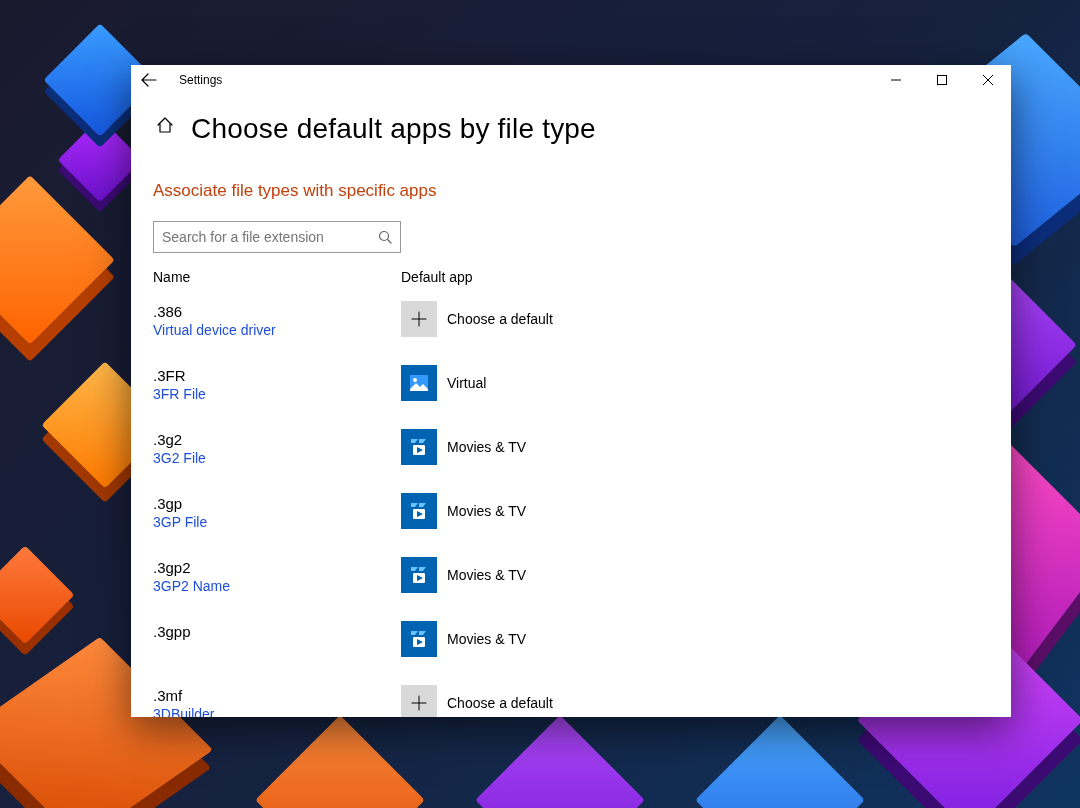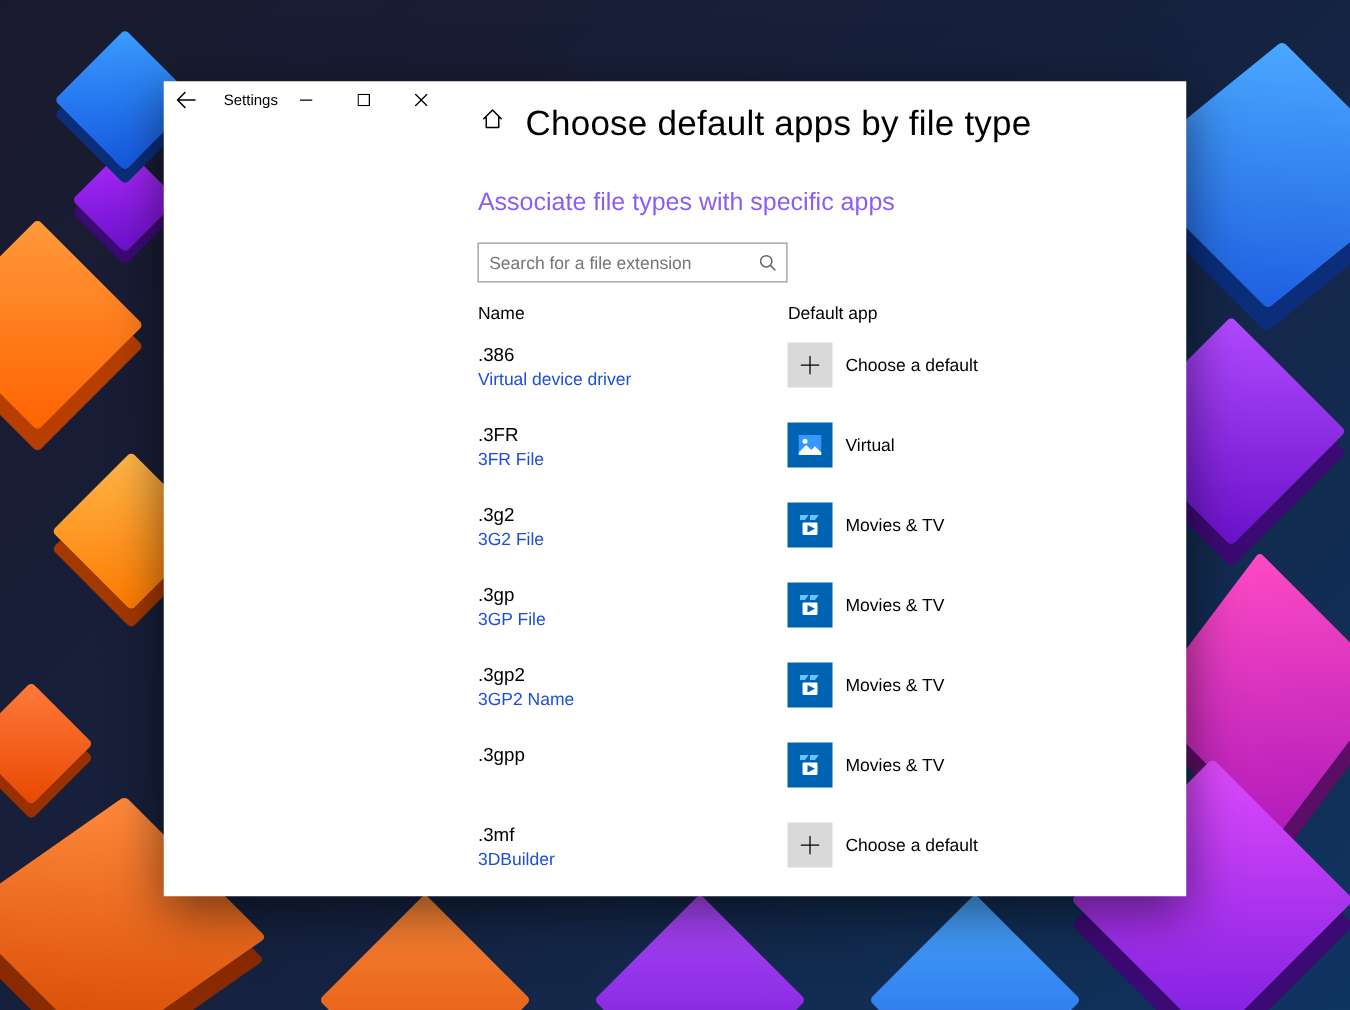--- a/index.html
+++ b/index.html
@@ -24,40 +24,40 @@
   .r3 { width: 150px; height: 150px; right: -10px; top: 480px; background: linear-gradient(135deg,#ff4ac4,#b01bbb); box-shadow: 12px 12px 0 #5a0e66; transform: rotate(45deg) skew(8deg);}
   .r4 { width: 160px; height: 160px; right: 30px; top: 640px; background: linear-gradient(135deg,#e04afc,#7a1ee0); box-shadow: 14px 14px 0 #3c0a73; }
   .b1 { width: 120px; height: 120px; left: 280px; top: 740px; background: linear-gradient(135deg,#ff8a3c,#d64800); box-shadow: 12px 12px 0 #8a2a00; }
   .b2 { width: 120px; height: 120px; left: 500px; top: 740px; background: linear-gradient(135deg,#b24aff,#6a11cb); box-shadow: 12px 12px 0 #3c0a73; }
   .b3 { width: 120px; height: 120px; left: 720px; top: 740px; background: linear-gradient(135deg,#4aa8ff,#1e5fe0); box-shadow: 12px 12px 0 #0b2d7a; }
 
   
   .window {
     position: absolute;
     left: 131px; top: 65px;
-    width: 818px; height: 652px;
+    width: 880px; height: 652px;
     background: #fff;
     box-shadow: 0 12px 40px rgba(0,0,0,0.55);
-    display: flex; flex-direction: row;
+    display: flex; flex-direction: column;
     overflow: hidden;
   }
   .titlebar {
     height: 30px; display: flex; align-items: center;
     font-size: 12px; color: #000;
   }
   .back-btn { width: 36px; height: 30px; display:flex;align-items:center;justify-content:center; cursor:pointer;}
   .app-title { padding-left: 12px; }
   .winbtns { margin-left: auto; display: flex; }
   .winbtn { width: 46px; height: 30px; display:flex;align-items:center;justify-content:center; cursor:pointer; }
 
   .content { flex:1; overflow:hidden; padding: 0 22px; }
   .hdr-row { display:flex; align-items:flex-start; margin-top: 18px; }
   .home-btn { width:24px; height:24px; display:flex;align-items:center;justify-content:center; cursor:pointer; margin-right: 14px;}
   .page-title { font-size: 28px; font-weight: 350; color:#000; letter-spacing:0.2px;}
-  .subtitle { font-size: 20px; font-weight: 400; margin-top: 36px; color:#8b5cf6;}
+  .subtitle { font-size: 17px; font-weight: 400; margin-top: 36px; color:#c2410c;}
   .searchwrap { margin-top: 20px; width: 248px; height: 32px; border:1px solid #999; display:flex; align-items:center; padding:0 8px; }
   .searchwrap input { flex:1; border:none; outline:none; font-size:14px; color:#666; background:transparent; }
   .search-icon { color:#666; }
 
   .cols { display:flex; margin-top:16px; font-size:14px; color:#000;}
   .col-name { width: 248px; }
   .col-app { }
 
   .list { margin-top: 6px; }
   .row { display:flex; align-items:flex-start; min-height:48px; margin-top:16px;}

